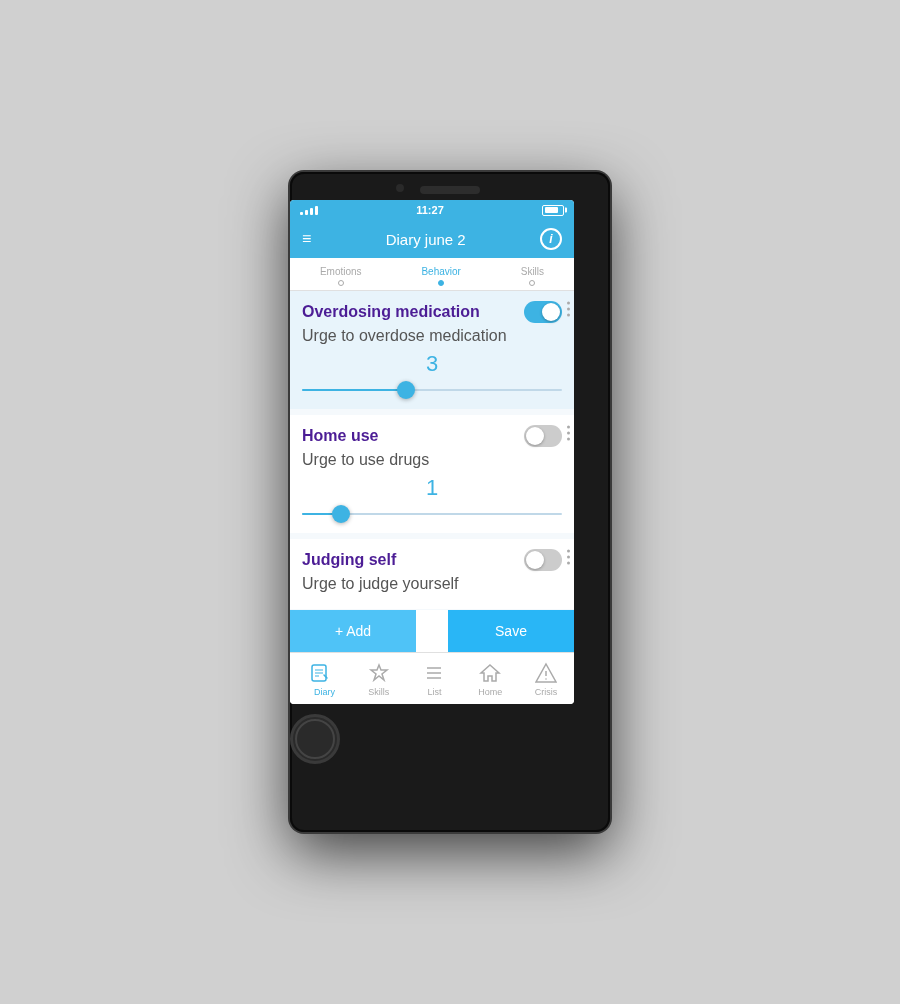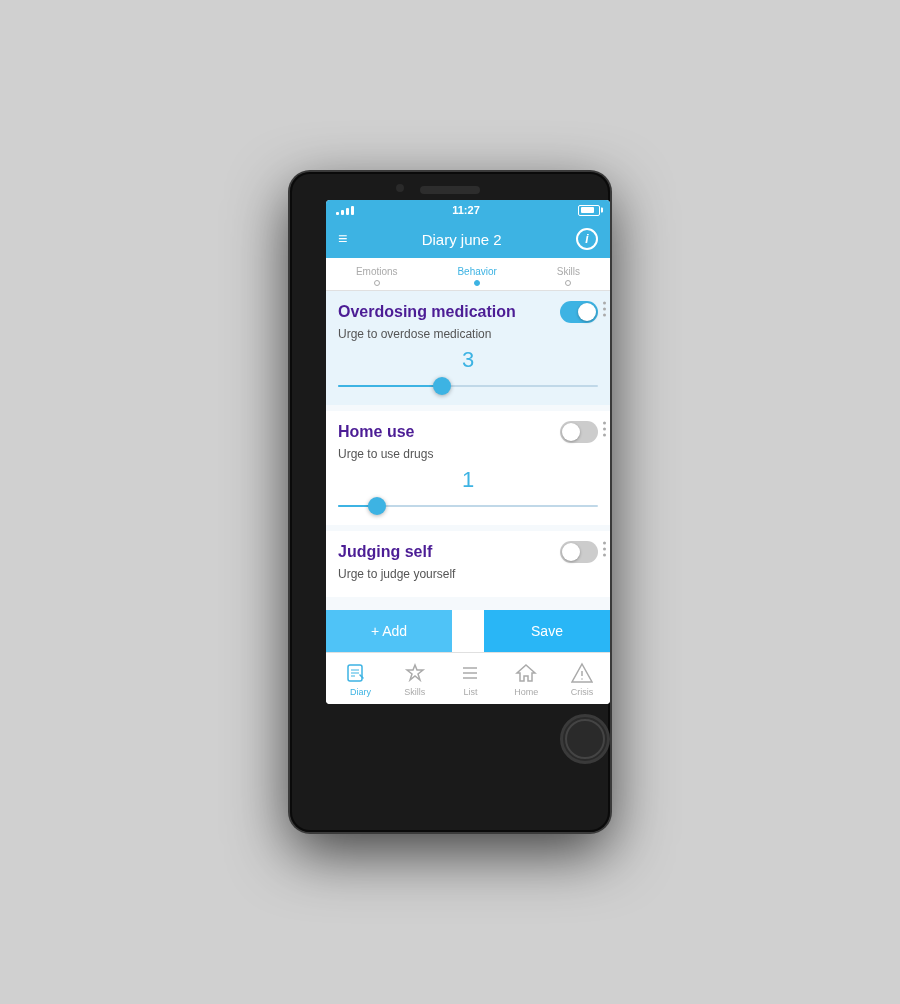--- a/index.html
+++ b/index.html
@@ -10,29 +10,29 @@
       display: flex;
       align-items: center;
       justify-content: center;
       font-family: -apple-system, 'Helvetica Neue', Arial, sans-serif;
     }
 
     .phone-outer {
       width: 320px;
       height: 660px;
       background: #1a1a1a;
-      border-radius: 20px;
+      border-radius: 14px;
       position: relative;
       box-shadow: 
         0 0 0 2px #3a3a3a,
         0 20px 60px rgba(0,0,0,0.7),
         inset 0 0 0 2px #0a0a0a;
       display: flex;
       flex-direction: column;
-      align-items: flex-end;
+      align-items: flex-start;
     }
 
     
     .phone-speaker {
       width: 60px;
       height: 8px;
       background: #2d2d2d;
       border-radius: 4px;
       margin-top: 14px;
       position: relative;
@@ -241,21 +241,21 @@
       top: 2px;
       left: 2px;
       transition: left 0.2s;
       box-shadow: 0 1px 3px rgba(0,0,0,0.3);
     }
     .toggle.on::after {
       left: 18px;
     }
 
     .section-subtitle {
-      font-size: 12px;
+      font-size: 16px;
       color: #555;
       margin-bottom: 6px;
     }
 
     .slider-value {
       font-size: 22px;
       font-weight: 400;
       color: #3db3e3;
       text-align: center;
       margin: 4px 0;

